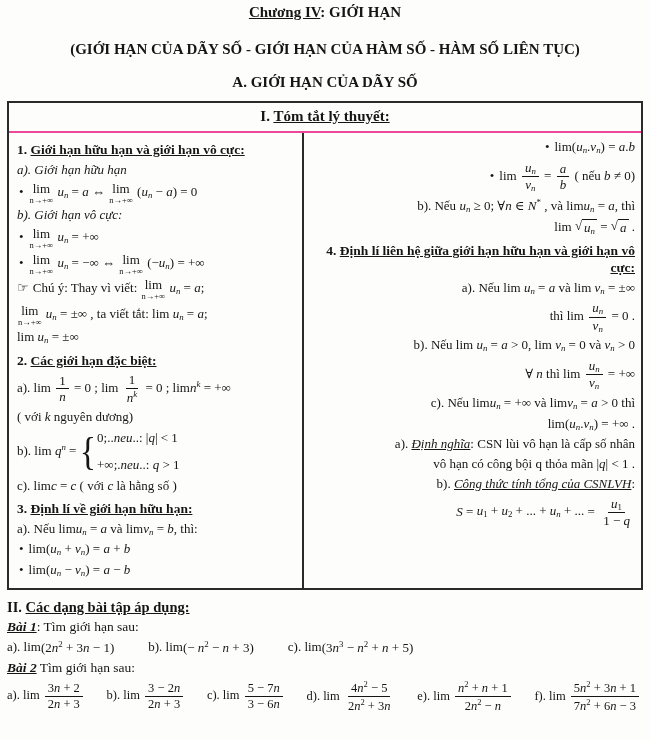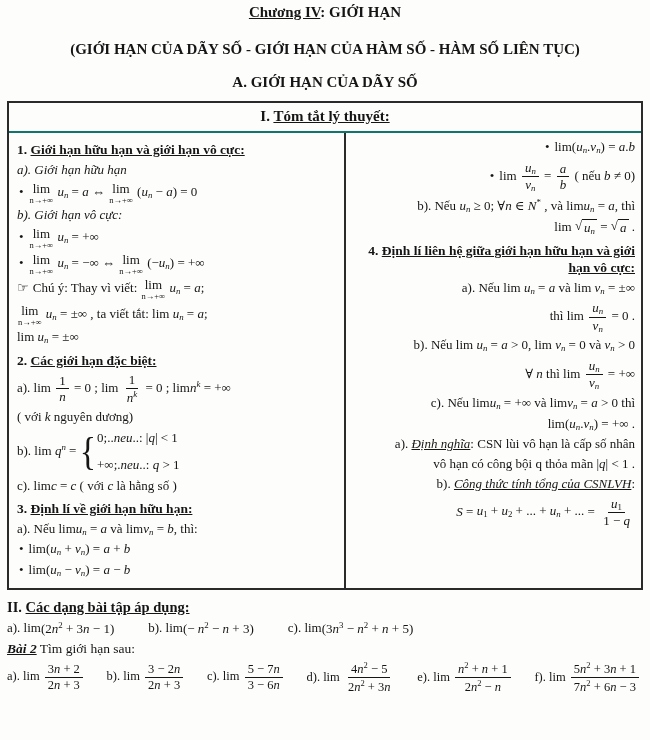--- a/index.html
+++ b/index.html
@@ -11,25 +11,25 @@
   .page{padding:2px 7px 0 7px;}
 
   
   .doc-title1{text-align:center;font-weight:bold;font-size:15px;margin-top:2px;}
   .doc-title1 .chap{ text-decoration:underline;}
   .doc-title2{text-align:center;font-weight:bold;font-size:15px;line-height:1.15;margin-top:20px;}
   .section-a{text-align:center;font-weight:bold;font-size:15px;margin-top:16px;}
 
   
   .theory{border:2px solid #2a2a2a;margin-top:10px;background:#fdfdfc;}
-  .theory-header{border-bottom:2px solid #0f766e;text-align:center;font-weight:bold;font-size:15px;padding:5px 0 6px;}
+  .theory-header{border-bottom:2px solid #ec4899;text-align:center;font-weight:bold;font-size:15px;padding:5px 0 6px;}
   .theory-header .hund{text-decoration:underline;}
   .cols{display:flex;align-items:stretch;}
   .col{padding:3px 6px 6px 8px;box-sizing:border-box;}
-  .col-left{width:337px;border-right:2px solid #2a2a2a;}
+  .col-left{width:295px;border-right:2px solid #2a2a2a;}
   .col-right{flex:1;text-align:right;}
 
   
   .line{font-size:13px;margin:3px 0;line-height:1.3;}
   .heading{font-weight:bold;font-size:13.5px;margin-top:5px;}
   .heading .hund{text-decoration:underline;}
   .itline{font-style:italic;}
   .mline{white-space:normal;}
   .bul{margin:0 5px 0 2px;}
   .rm{font-style:normal;}
@@ -174,20 +174,23 @@
             </span></div>
         </div>
     </div>
   </div>
 
   <div class="exercises">
     <div class="ex-title">
       <span>II. </span><span class="hund">Các dạng bài tập áp dụng:</span>
     </div>
 
+    <div class="bai-head">
+      <span class="bai-label">Bài 1</span><span>: Tìm giới hạn sau:</span>
+    </div>
     <div class="items-row bai1-row" id="bai1-items">
         <div class="line mline"><span class="rm">a). lim</span><span class="mstr"><span class="rm">(</span><span class="rm">2</span><span class="mi">n</span><span class="msup">2</span><span class="rm"> </span><span class="rm">+</span><span class="rm"> </span><span class="rm">3</span><span class="mi">n</span><span class="rm"> </span><span class="rm">−</span><span class="rm"> </span><span class="rm">1</span><span class="rm">)</span></span></div>
         <div class="line mline"><span class="rm">b). lim</span><span class="mstr"><span class="rm">(</span><span class="rm">−</span><span class="rm"> </span><span class="mi">n</span><span class="msup">2</span><span class="rm"> </span><span class="rm">−</span><span class="rm"> </span><span class="mi">n</span><span class="rm"> </span><span class="rm">+</span><span class="rm"> </span><span class="rm">3</span><span class="rm">)</span></span></div>
         <div class="line mline"><span class="rm">c). lim</span><span class="mstr"><span class="rm">(</span><span class="rm">3</span><span class="mi">n</span><span class="msup">3</span><span class="rm"> </span><span class="rm">−</span><span class="rm"> </span><span class="mi">n</span><span class="msup">2</span><span class="rm"> </span><span class="rm">+</span><span class="rm"> </span><span class="mi">n</span><span class="rm"> </span><span class="rm">+</span><span class="rm"> </span><span class="rm">5</span><span class="rm">)</span></span></div>
       </div>
 
     <div class="bai-head">
       <span class="bai-label">Bài 2</span><span> Tìm giới hạn sau:</span>
     </div>
     <div class="items-row bai2-row" id="bai2-items">

